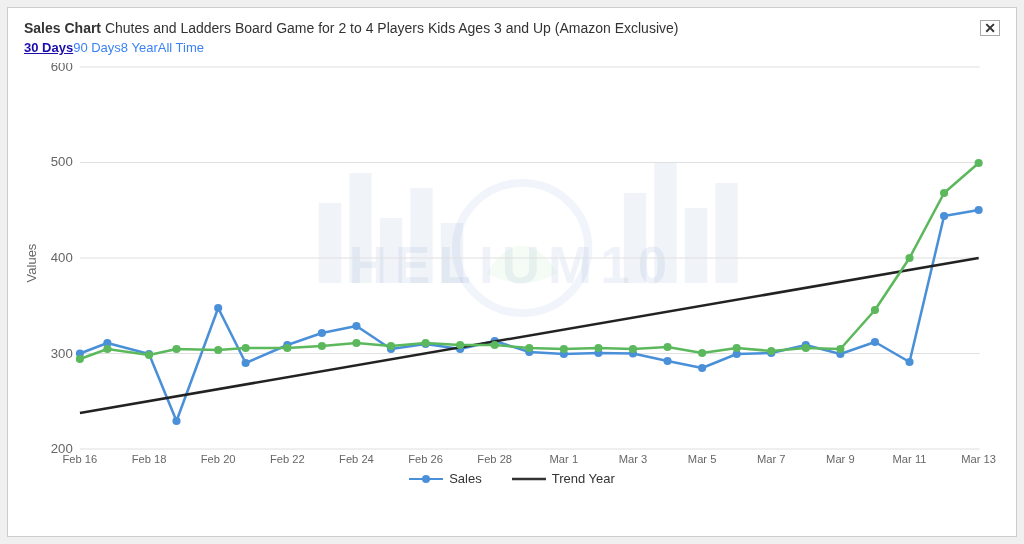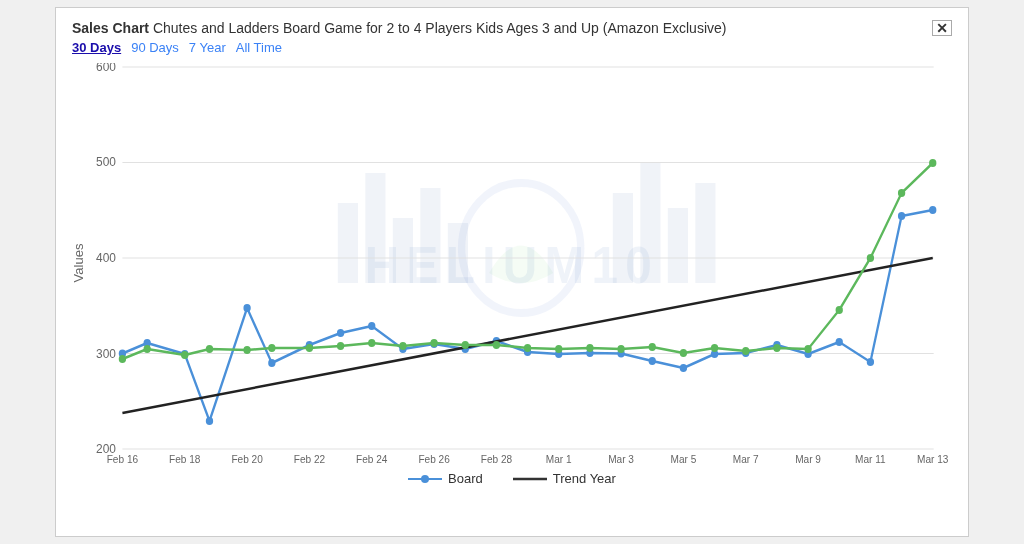--- a/index.html
+++ b/index.html
@@ -7,21 +7,21 @@
       background: #f0f0f0;
       display: flex;
       align-items: center;
       justify-content: center;
       min-height: 100vh;
       font-family: Arial, sans-serif;
     }
     .chart-container {
       background: #fff;
       border: 1px solid #ccc;
-      width: 914px;
+      width: 1010px;
       height: 530px;
       position: relative;
       padding: 12px 16px 16px 16px;
     }
     .chart-header {
       display: flex;
       align-items: baseline;
       justify-content: space-between;
       margin-bottom: 4px;
     }
@@ -36,21 +36,20 @@
       font-size: 14px;
       cursor: pointer;
       color: #333;
       font-weight: bold;
       border: 1px solid #aaa;
       padding: 0 3px;
       line-height: 1;
     }
     .time-filters {
       display: flex;
-      gap: 10px;
       margin-bottom: 8px;
       font-size: 13px;
     }
     .time-filter-active {
       color: #1a0dab;
       text-decoration: underline;
       font-weight: bold;
       cursor: pointer;
     }
     .time-filter {
@@ -88,21 +87,21 @@
   <div class="chart-header">
     <div class="chart-title">
       <strong>Sales Chart</strong><span> Chutes and Ladders Board Game for 2 to 4 Players Kids Ages 3 and Up (Amazon Exclusive)</span>
     </div>
     <div class="close-btn">✕</div>
   </div>
 
   <div class="time-filters">
     <span class="time-filter-active">30 Days</span>
     <span class="time-filter">90 Days</span>
-    <span class="time-filter">7 Year</span>
+    <span class="time-filter">8 Year</span>
     <span class="time-filter">All Time</span>
   </div>
 
   <div class="chart-area">
     <svg class="chart-svg" viewBox="0 0 960 400" preserveAspectRatio="none">
 
       <text x="480" y="220" text-anchor="middle" font-size="52" fill="rgba(100,140,200,0.10)" font-family="Arial" font-weight="bold" letter-spacing="8">HELIUM10</text>
 
       <g opacity="0.08" fill="#4a6faa">
         <rect x="290" y="140" width="22" height="80"></rect>
@@ -215,21 +214,21 @@
       </g>
     </svg>
   </div>
 
   <div class="legend">
     <div class="legend-item">
       <svg width="34" height="12">
         <line x1="0" y1="6" x2="34" y2="6" stroke="#4a90d9" stroke-width="2"></line>
         <circle cx="17" cy="6" r="4" fill="#4a90d9"></circle>
       </svg>
-      <span>Board</span>
+      <span>Sales</span>
     </div>
     <div class="legend-item">
       <svg width="34" height="12">
         <line x1="0" y1="6" x2="34" y2="6" stroke="#333" stroke-width="2.5"></line>
       </svg>
       <span>Trend Year</span>
     </div>
   </div>
 </div>
 

